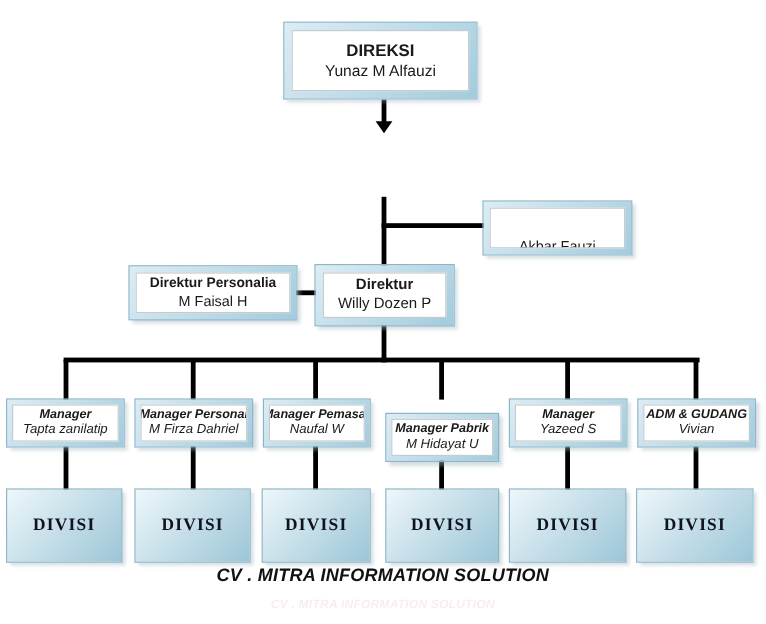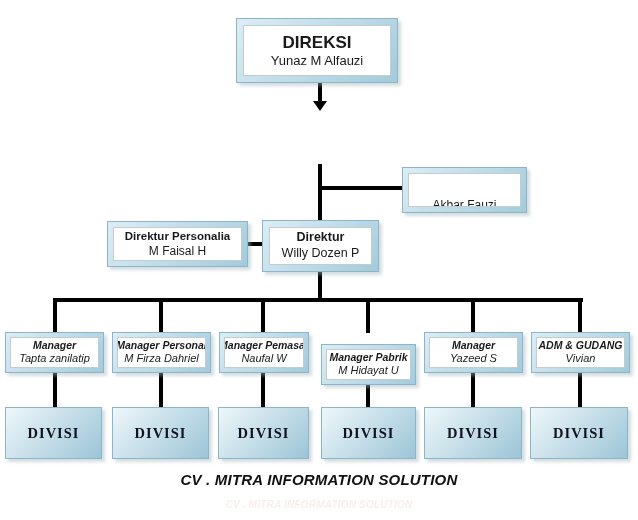--- a/index.html
+++ b/index.html
@@ -38,21 +38,21 @@
   .node-title { font-weight: bold; font-size: 12.5px; white-space: nowrap; }
   .node-name  { font-size: 12.5px; white-space: nowrap; }
 
   .node.small { padding: 4px; font-style: italic; }
   .node.small .node-title { font-size: 10.5px; }
   .node.small .node-name  { font-size: 11px; }
 
   
   .divisi {
     position: absolute;
-    height: 52px;
+    height: 62px;
     background: linear-gradient(135deg, var(--divisi-light) 0%, var(--divisi-dark) 100%);
     border: 1px solid var(--frame-border);
     box-shadow: 3px 3px 3px rgba(160,180,190,0.45);
     display: flex; align-items: center; justify-content: center;
     font-family: "Liberation Serif", serif;
     font-weight: bold; font-size: 14.5px; letter-spacing: 1px;
     color: #10121f;
   }
 
   
@@ -105,21 +105,21 @@
 
   <div class="line" style="left:53px;  top:372px; width:4px; height:36px;"></div>
   <div class="line" style="left:159px; top:372px; width:4px; height:36px;"></div>
   <div class="line" style="left:261px; top:372px; width:4px; height:36px;"></div>
   <div class="line" style="left:366px; top:372px; width:4px; height:36px;"></div>
   <div class="line" style="left:471px; top:372px; width:4px; height:36px;"></div>
   <div class="line" style="left:578px; top:372px; width:4px; height:36px;"></div>
 
   <div class="node" style="left:236px; top:18px; width:162px; height:65px;">
     <div class="node-inner">
-      <div class="node-title" style="font-size:17px;">DIREKSI</div>
+      <div class="node-title" style="font-size:14px;">DIREKSI</div>
       <div class="node-name" style="font-size:13px;">Yunaz M Alfauzi</div>
     </div>
   </div>
 
 
   <div class="node" style="left:402px; top:167px; width:125px; height:46px; padding:5px;">
     <div class="node-inner">
       <div class="node-name" style="font-size:12px;margin-top:30px;">Akbar Fauzi</div>
     </div>
   </div>

